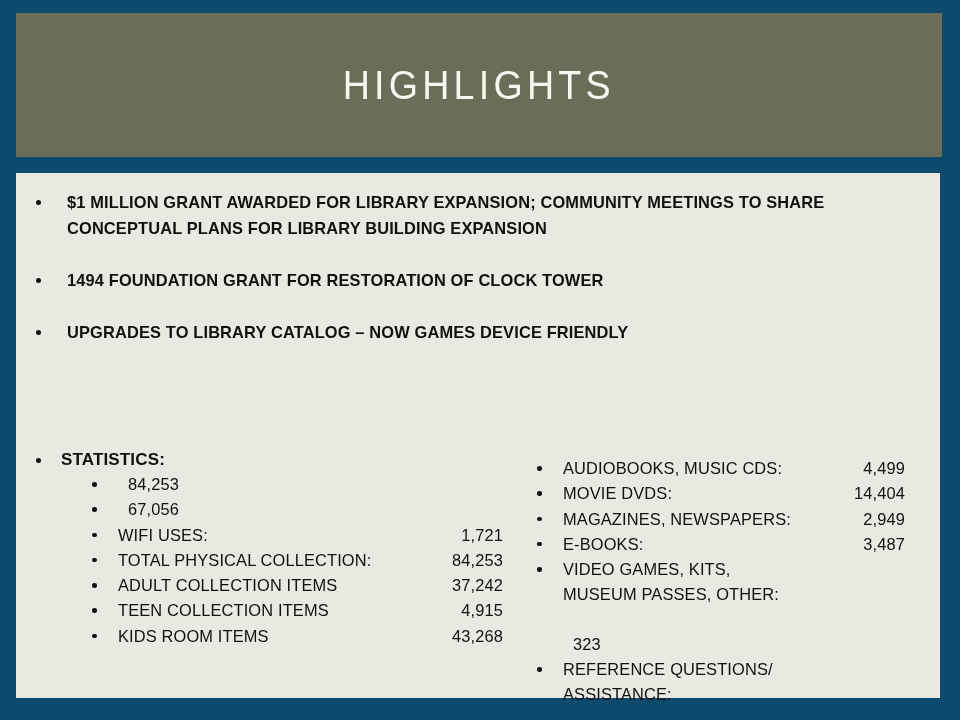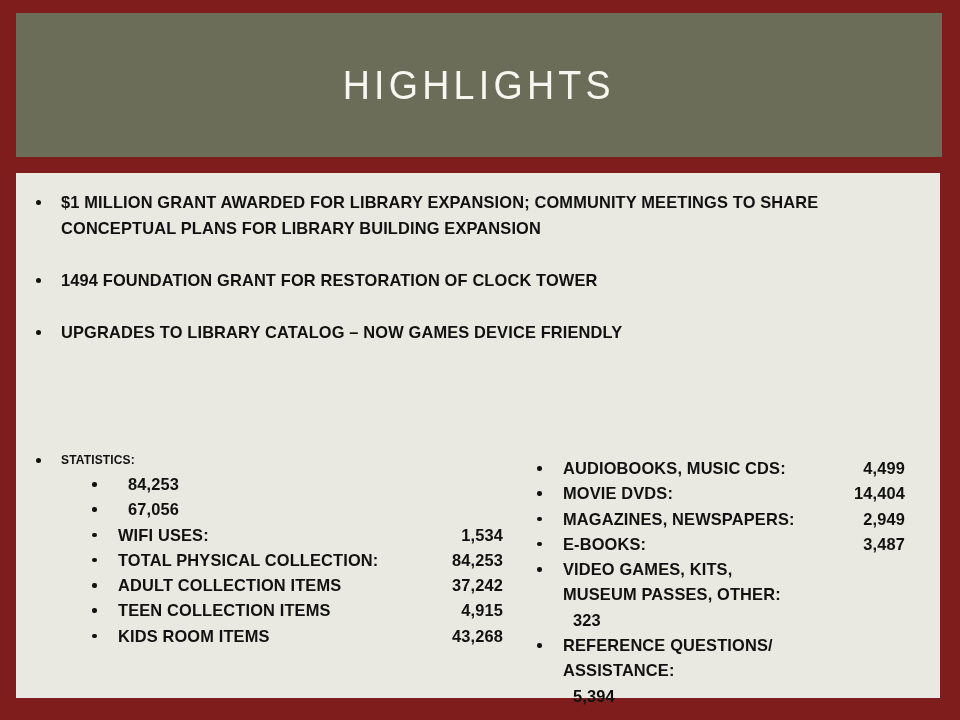--- a/index.html
+++ b/index.html
@@ -10,21 +10,21 @@
   body {
     width: 960px;
     height: 720px;
     font-family: "Liberation Sans", sans-serif;
     overflow: hidden;
   }
   .slide {
     position: relative;
     width: 960px;
     height: 720px;
-    background: #7f1d1d;
+    background: #0c4a6e;
   }
 
   
   .title-banner {
     position: absolute;
     left: 16px;
     top: 13px;
     width: 926px;
     height: 144px;
     background: #6b6d58;
@@ -74,34 +74,35 @@
     position: absolute;
     left: 6px;
     top: 11px;
     width: 5px;
     height: 5px;
     border-radius: 50%;
     background: #111111;
   }
   .l1-item .l1-text {
     display: block;
+    margin-left: 6px;
   }
 
   
   .stats-wrap {
     position: absolute;
     left: 14px;
     top: 274px;
     width: 900px;
   }
   .stats-head {
     position: relative;
     padding-left: 31px;
     color: #111111;
-    font-size: 12px;
+    font-size: 17px;
     line-height: 26px;
     letter-spacing: 0.15px;
     font-weight: 600;
   }
   .stats-head:before {
     content: "";
     position: absolute;
     left: 6px;
     top: 11px;
     width: 5px;
@@ -124,24 +125,25 @@
     top: 9px;
     width: 378px;
   }
   .stat-row {
     position: relative;
     padding-left: 36px;
     color: #111111;
     font-size: 16.4px;
     line-height: 25.3px;
     letter-spacing: 0.15px;
-    font-weight: 700;
+    font-weight: 400;
     display: flex;
     justify-content: space-between;
     align-items: baseline;
+    gap: 24px;
   }
   .stat-row.has-bullet:before {
     content: "";
     position: absolute;
     left: 10px;
     top: 10px;
     width: 4.5px;
     height: 4.5px;
     border-radius: 50%;
     background: #111111;
@@ -187,21 +189,21 @@
 
       <div class="stat-col left">
         <div class="stat-row has-bullet">
           <span class="stat-value">84,253</span>
         </div>
         <div class="stat-row has-bullet">
           <span class="stat-value">67,056</span>
         </div>
         <div class="stat-row has-bullet">
           <span class="stat-label">WIFI USES:</span>
-          <span class="stat-value">1,534</span>
+          <span class="stat-value">1,721</span>
         </div>
         <div class="stat-row has-bullet">
           <span class="stat-label">TOTAL PHYSICAL COLLECTION:</span>
           <span class="stat-value">84,253</span>
         </div>
         <div class="stat-row has-bullet">
           <span class="stat-label">ADULT COLLECTION ITEMS</span>
           <span class="stat-value">37,242</span>
         </div>
         <div class="stat-row has-bullet">

